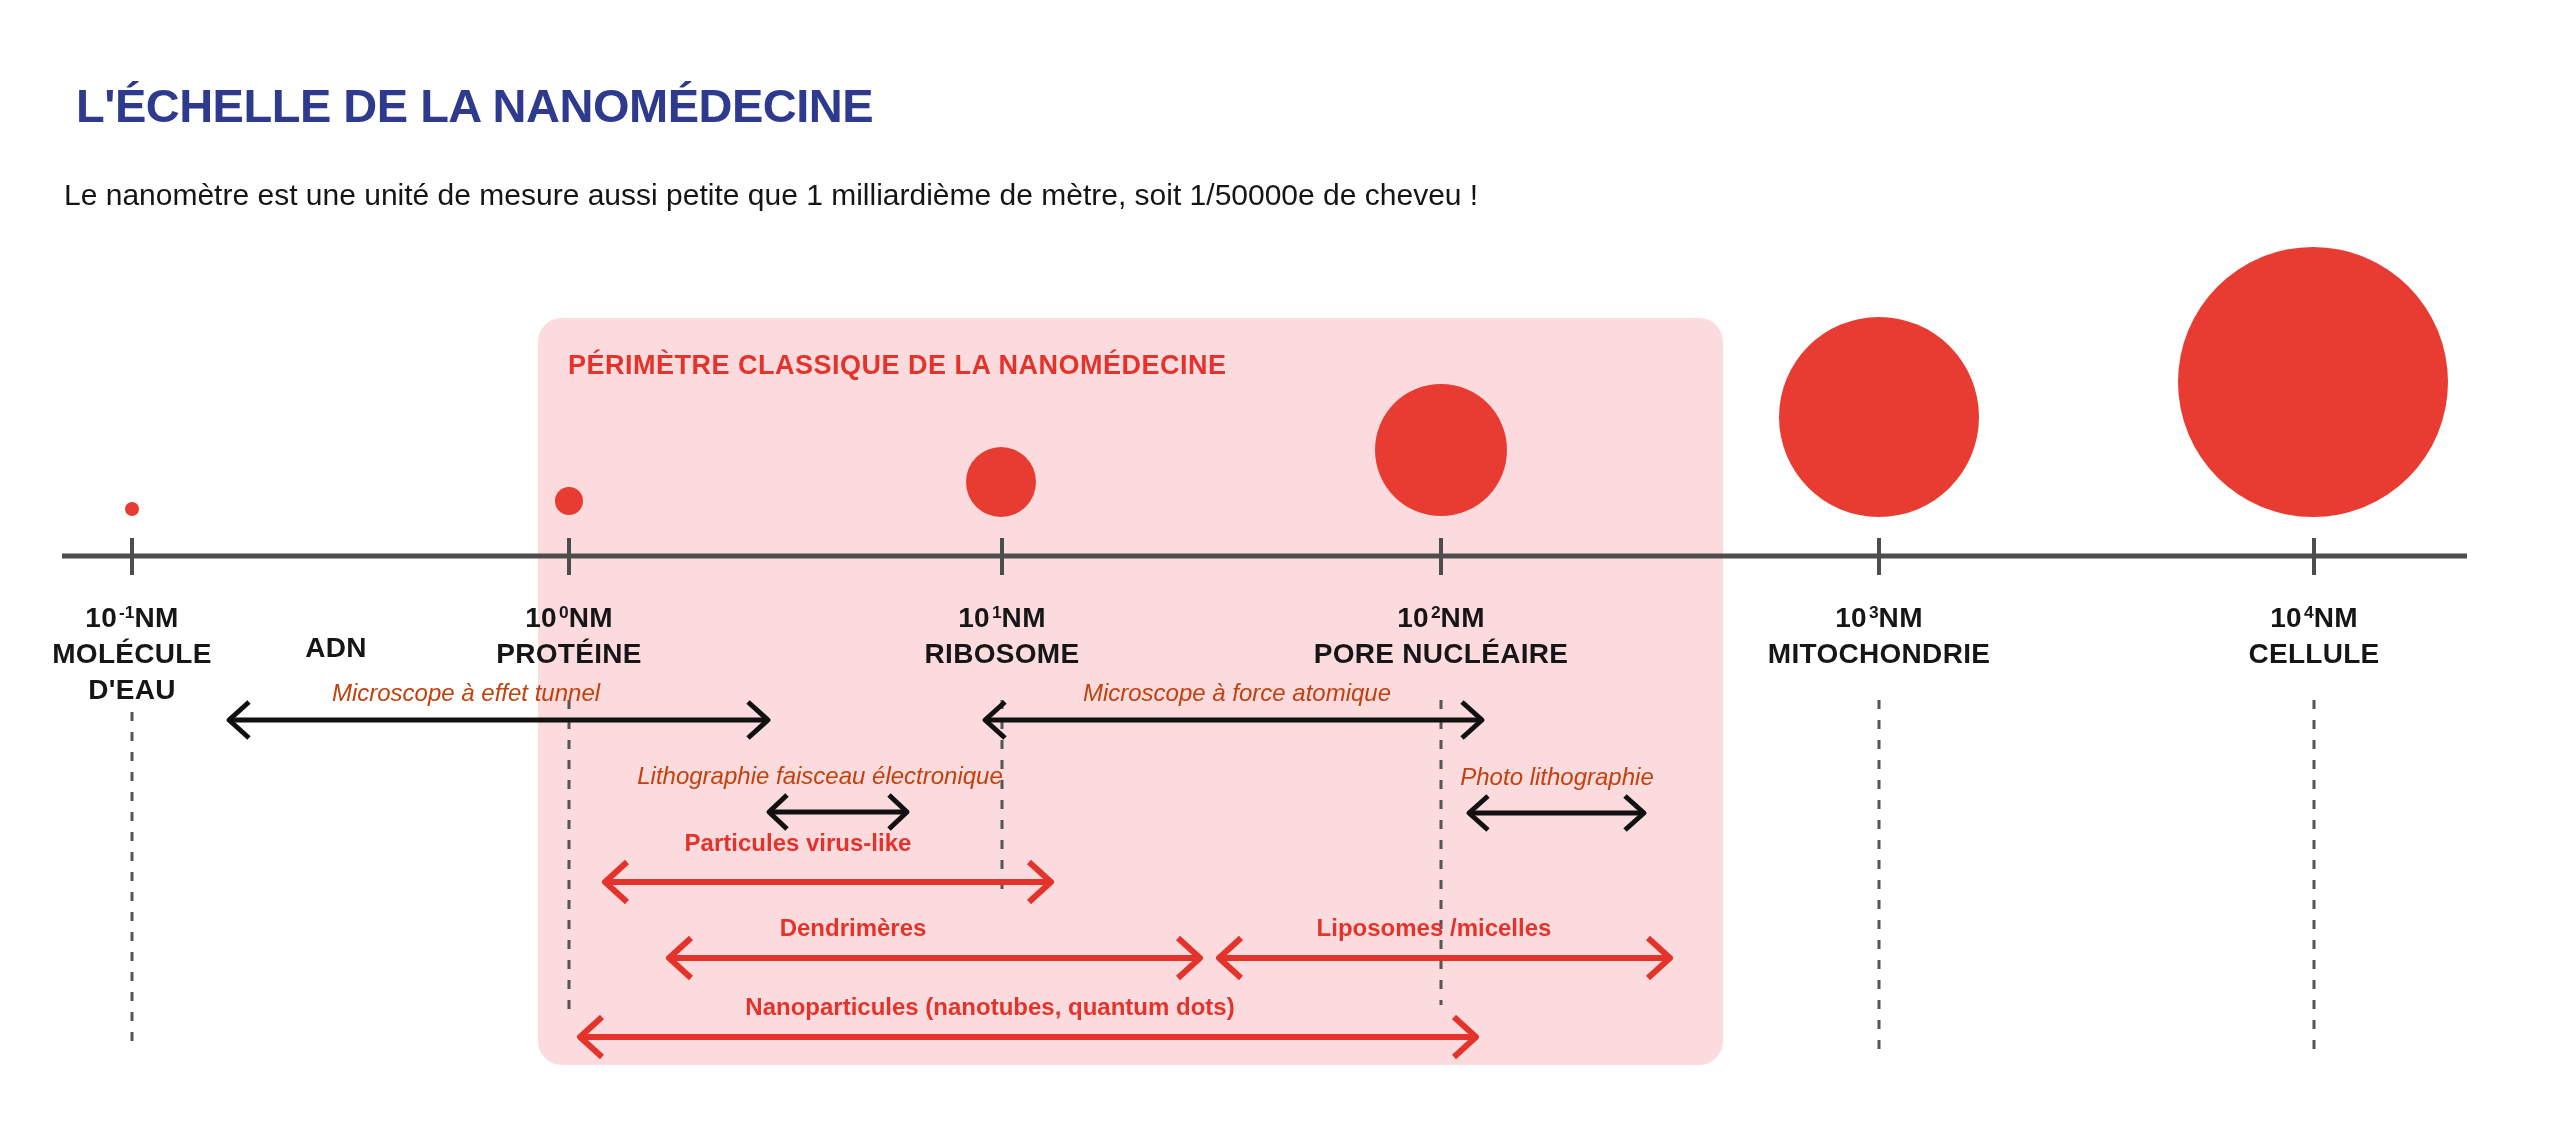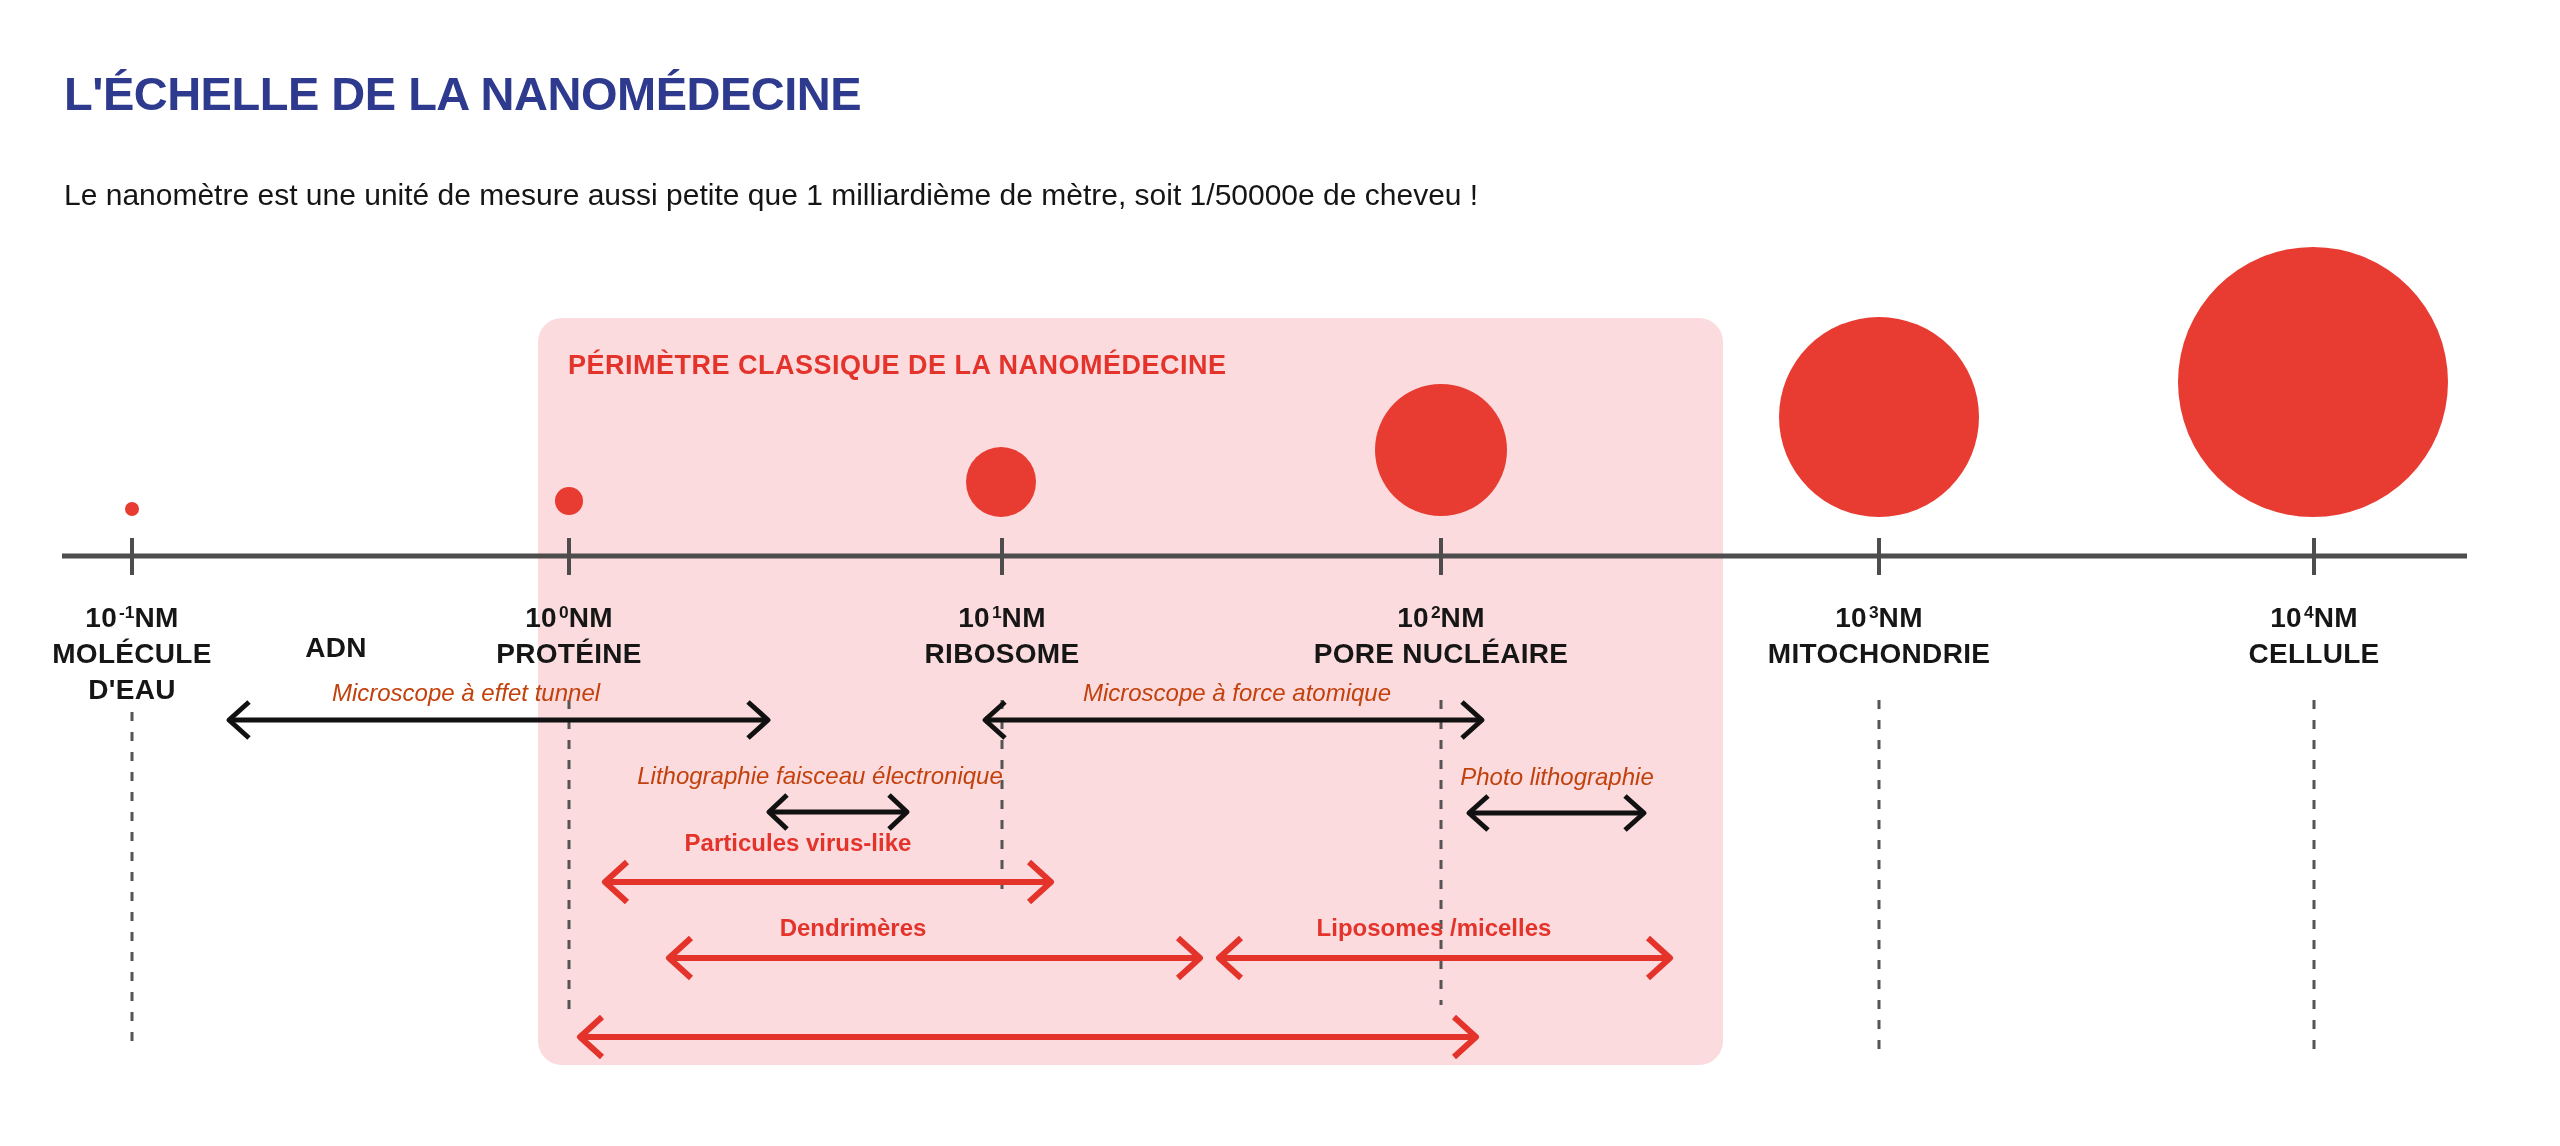--- a/index.html
+++ b/index.html
@@ -1,21 +1,21 @@
 <!DOCTYPE html>
 <html><head>
 <meta charset="utf-8">
 <style>
   html,body{margin:0;padding:0;background:#ffffff;}
   .stage{
     position:relative; width:2560px; height:1146px; overflow:hidden;
     background:#ffffff; font-family:"Liberation Sans", sans-serif;
   }
   .title{
-    position:absolute; left:60px; top:62px; margin:4px;
+    position:absolute; left:60px; top:62px; margin:16px;
     font-size:47px; font-weight:bold; letter-spacing:-0.5px; color:#2e3a8e;
   }
   .subtitle{
     position:absolute; left:60px; top:174px; margin:4px;
     font-size:30px; font-weight:normal; color:#151515;
   }
   .pink-box{
     position:absolute; left:538px; top:318px; width:1185px; height:747px;
     background:#fbdbde; border-radius:24px;
   }
@@ -162,14 +162,15 @@
   </div>
 
   <div class="instr-label" style="left:466px;  top:679px">Microscope à effet tunnel</div>
   <div class="instr-label" style="left:1237px; top:679px">Microscope à force atomique</div>
   <div class="instr-label" style="left:820px;  top:762px">Lithographie faisceau électronique</div>
   <div class="instr-label" style="left:1557px; top:763px">Photo lithographie</div>
 
   <div class="nano-label" style="left:798px;  top:829px">Particules virus-like</div>
   <div class="nano-label" style="left:853px;  top:914px">Dendrimères</div>
   <div class="nano-label" style="left:1434px; top:914px">Liposomes /micelles</div>
+  <div class="nano-label" style="left:990px;  top:993px">Nanoparticules (nanotubes, quantum dots)</div>
 
 </div>
 
 </body></html>

